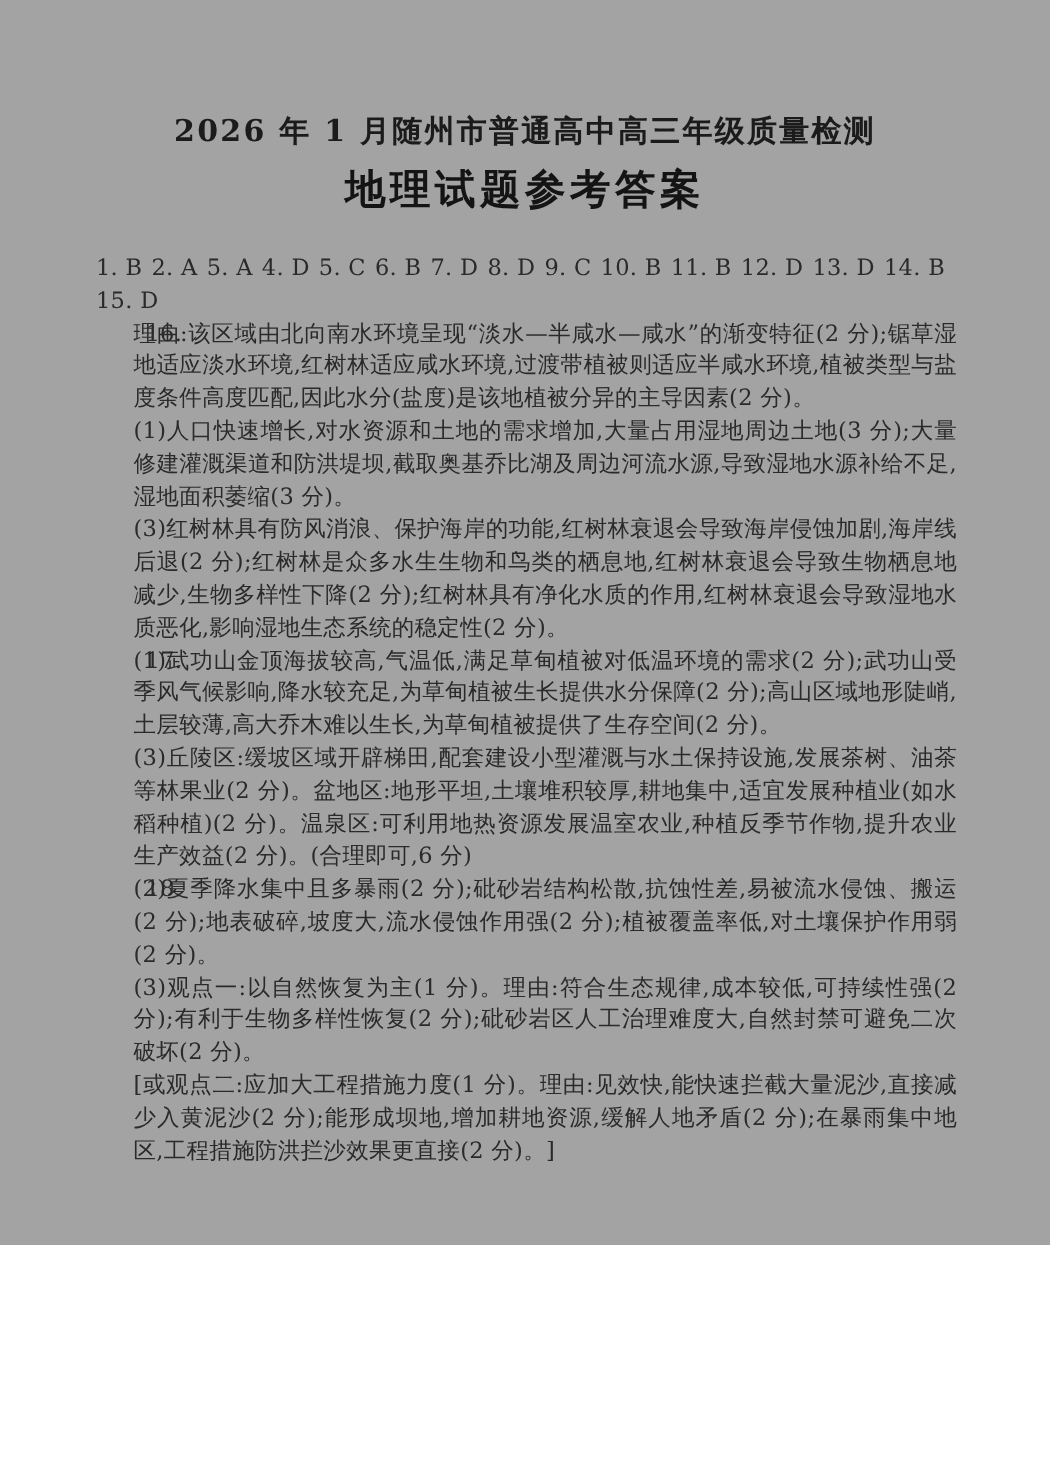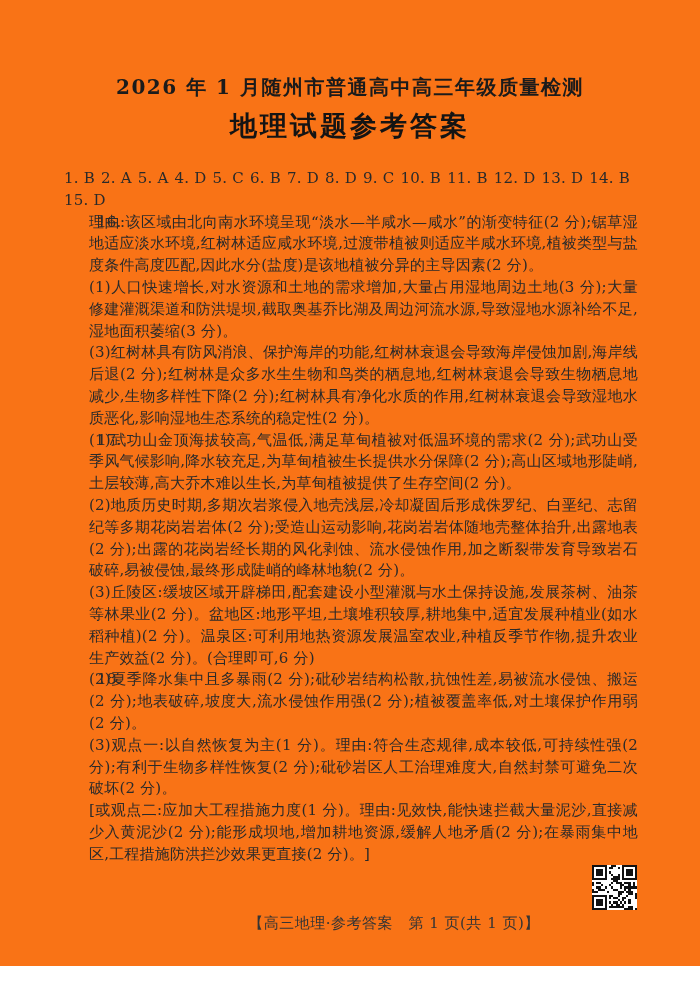--- a/index.html
+++ b/index.html
@@ -3,23 +3,23 @@
 <meta charset="utf-8">
 <style>
   html, body {
     margin: 0;
     padding: 0;
     background: #ffffff;
   }
   .page {
     position: relative;
     width: 700px;
-    height: 966px;
+    height: 830px;
     margin: 0 auto;
-    background: #f97316;
+    background: #a3a3a3;
     color: #262626;
     font-family: "DejaVu Serif", "Liberation Serif", serif;
     overflow: hidden;
   }
   .exam-title {
     margin: 0;
     padding-top: 74px;
     text-align: center;
     font-size: 20px;
     font-weight: bold;
@@ -122,21 +122,20 @@
     <section class="question">
       <span class="qnum">16.</span>
       <p class="para">理由:该区域由北向南水环境呈现“淡水—半咸水—咸水”的渐变特征(2 分);锯草湿地适应淡水环境,红树林适应咸水环境,过渡带植被则适应半咸水环境,植被类型与盐度条件高度匹配,因此水分(盐度)是该地植被分异的主导因素(2 分)。</p>
       <p class="para">(1)人口快速增长,对水资源和土地的需求增加,大量占用湿地周边土地(3 分);大量修建灌溉渠道和防洪堤坝,截取奥基乔比湖及周边河流水源,导致湿地水源补给不足,湿地面积萎缩(3 分)。</p>
       <p class="para">(3)红树林具有防风消浪、保护海岸的功能,红树林衰退会导致海岸侵蚀加剧,海岸线后退(2 分);红树林是众多水生生物和鸟类的栖息地,红树林衰退会导致生物栖息地减少,生物多样性下降(2 分);红树林具有净化水质的作用,红树林衰退会导致湿地水质恶化,影响湿地生态系统的稳定性(2 分)。</p>
     </section>
 
     <section class="question">
       <span class="qnum">17.</span>
       <p class="para">(1)武功山金顶海拔较高,气温低,满足草甸植被对低温环境的需求(2 分);武功山受季风气候影响,降水较充足,为草甸植被生长提供水分保障(2 分);高山区域地形陡峭,土层较薄,高大乔木难以生长,为草甸植被提供了生存空间(2 分)。</p>
-      <p class="para">(2)地质历史时期,多期次岩浆侵入地壳浅层,冷却凝固后形成侏罗纪、白垩纪、志留纪等多期花岗岩岩体(2 分);受造山运动影响,花岗岩岩体随地壳整体抬升,出露地表(2 分);出露的花岗岩经长期的风化剥蚀、流水侵蚀作用,加之断裂带发育导致岩石破碎,易被侵蚀,最终形成陡峭的峰林地貌(2 分)。</p>
       <p class="para">(3)丘陵区:缓坡区域开辟梯田,配套建设小型灌溉与水土保持设施,发展茶树、油茶等林果业(2 分)。盆地区:地形平坦,土壤堆积较厚,耕地集中,适宜发展种植业(如水稻种植)(2 分)。温泉区:可利用地热资源发展温室农业,种植反季节作物,提升农业生产效益(2 分)。(合理即可,6 分)</p>
     </section>
 
     <section class="question">
       <span class="qnum">18.</span>
       <p class="para">(2)夏季降水集中且多暴雨(2 分);砒砂岩结构松散,抗蚀性差,易被流水侵蚀、搬运(2 分);地表破碎,坡度大,流水侵蚀作用强(2 分);植被覆盖率低,对土壤保护作用弱(2 分)。</p>
       <p class="para">(3)观点一:以自然恢复为主(1 分)。理由:符合生态规律,成本较低,可持续性强(2 分);有利于生物多样性恢复(2 分);砒砂岩区人工治理难度大,自然封禁可避免二次破坏(2 分)。</p>
       <p class="para">[或观点二:应加大工程措施力度(1 分)。理由:见效快,能快速拦截大量泥沙,直接减少入黄泥沙(2 分);能形成坝地,增加耕地资源,缓解人地矛盾(2 分);在暴雨集中地区,工程措施防洪拦沙效果更直接(2 分)。]</p>
     </section>
 

